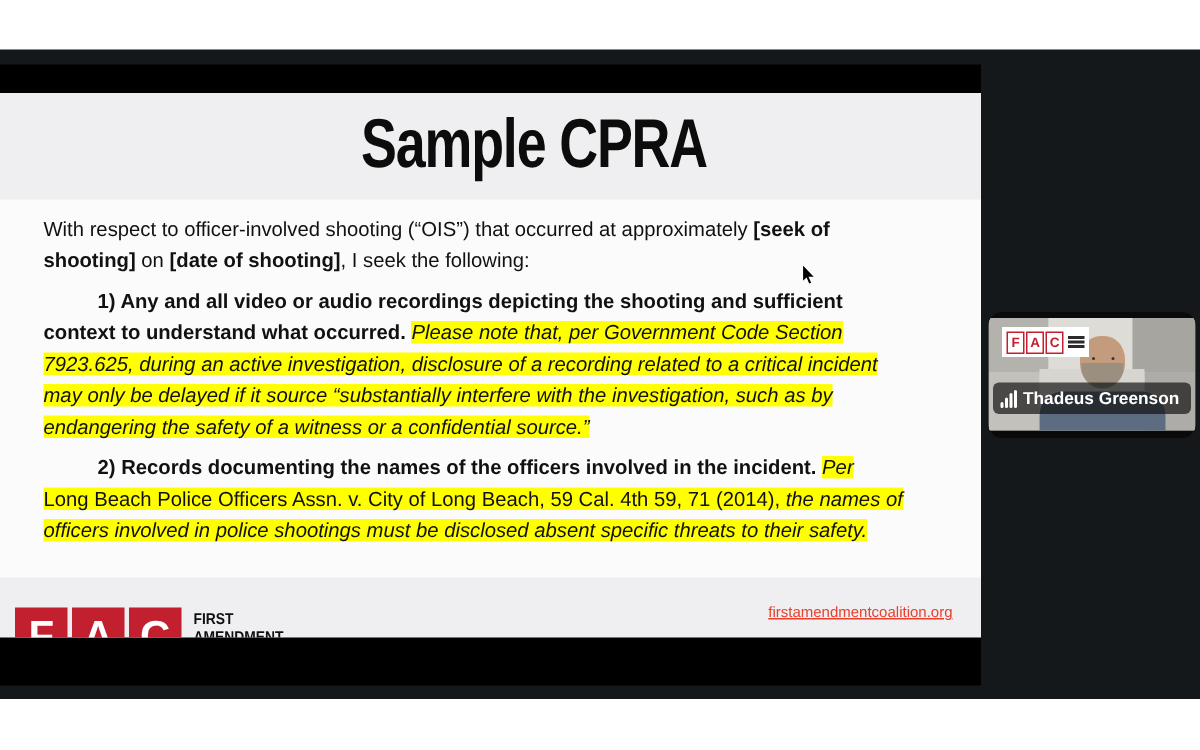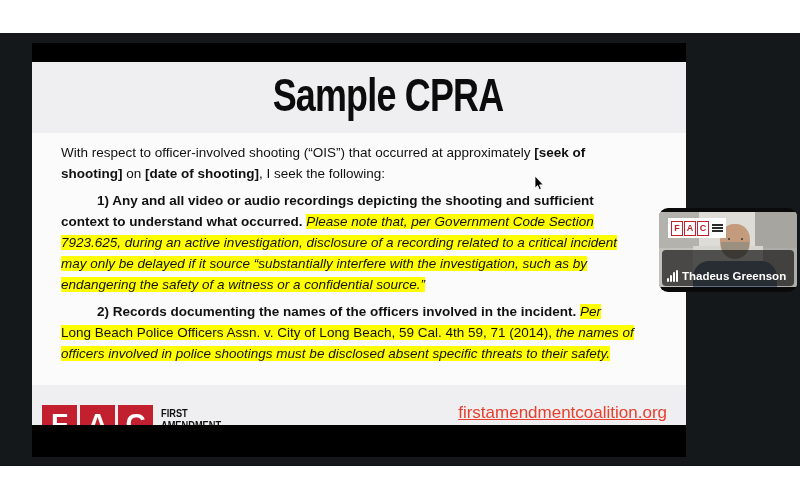--- a/index.html
+++ b/index.html
@@ -7,21 +7,21 @@
     width:800px;height:500px;position:relative;overflow:hidden;
     background:#ffffff;font-family:"Liberation Sans",sans-serif;
     -webkit-font-smoothing:antialiased;
   }
   .abs{position:absolute;}
 
   
   .top-strip{left:0;top:0;width:800px;height:33px;background:#ffffff;}
   .app-bg{left:0;top:33px;width:800px;height:433px;background:var(--appbg);}
   .bottom-strip{left:0;top:466px;width:800px;height:34px;background:#ffffff;}
-  .share-region{left:0;top:43px;width:654px;height:414px;background:#000000;margin-left:32px;}
+  .share-region{left:0;top:43px;width:654px;height:414px;background:#000000;}
 
   
   .slide{left:0;top:19px;width:654px;height:363px;background:#EFEFF1;overflow:hidden;}
   .slide-title-band{left:0;top:0;width:654px;height:71px;}
   .slide-title{
     left:58px;top:6px;width:596px;text-align:center;
     font-size:46px;font-weight:700;color:#0c0c0c;letter-spacing:-1px;
     transform:scaleX(0.78);transform-origin:center;white-space:nowrap;
   }
   .body-panel{left:0;top:71px;width:654px;height:252px;background:#FBFBFC;}
@@ -36,21 +36,21 @@
   
   .fac-logo{left:10px;top:343px;display:flex;gap:3px;}
   .fac-box{
     width:35px;height:37px;background:var(--red);color:#fff;
     display:flex;align-items:center;justify-content:center;
     font-size:28px;font-weight:700;
   }
   .fac-lines{left:129px;top:346px;font-weight:700;color:#101010;
     font-size:10.5px;line-height:11.5px;transform:scaleX(0.88);transform-origin:left;}
   .site-link{
-    right:19px;top:341px;font-size:17px;color:var(--link);
+    right:19px;top:341px;font-size:10px;color:var(--link);
     text-decoration:underline;cursor:pointer;
   }
 
   
   .tile{left:659px;top:208px;width:138px;height:84px;background:#0a0a0a;
     border-radius:9px;overflow:hidden;cursor:pointer;}
   .video{left:0;top:4px;width:138px;height:75px;background:#cfcdc9;overflow:hidden;}
   .cb{position:absolute;}
   .cb1{left:0;top:0;width:40px;height:36px;background:#b4b2ad;}
   .cb2{left:40px;top:0;width:56px;height:34px;background:#dedcd7;}
@@ -66,22 +66,22 @@
   .eye{width:2px;height:2px;background:#3a3530;border-radius:50%;top:26px;}
   .eyeL{left:69px;} .eyeR{left:82px;}
 
   .watermark{left:9px;top:6px;height:20px;background:#fff;display:flex;
     align-items:center;gap:2px;padding:0 3px;}
   .wm-letter{width:10px;height:13px;border:1px solid var(--red);color:var(--red);
     font-size:9px;font-weight:700;display:flex;align-items:center;justify-content:center;}
   .wm-lines{display:flex;flex-direction:column;gap:1px;margin-left:1px;}
   .wm-lines span{display:block;width:11px;height:2px;background:#2b2b2b;}
 
-  .name-pill{left:3px;bottom:6px;height:20px;background:rgba(15,15,15,.68);
-    border-radius:4px;display:flex;align-items:center;gap:4px;padding:16px 8px 0 5px;text-align:right;}
+  .name-pill{left:3px;bottom:16px;height:20px;background:rgba(15,15,15,.68);
+    border-radius:4px;display:flex;align-items:center;gap:4px;padding:1px 8px 0 5px;text-align:right;}
   .bars{display:flex;align-items:flex-end;gap:1px;height:12px;}
   .bars span{display:block;width:2px;background:#fff;border-radius:1px;}
   .bars .b1{height:4px;} .bars .b2{height:7px;} .bars .b3{height:10px;} .bars .b4{height:12px;}
   .pill-name{color:#fff;font-size:11.5px;font-weight:600;white-space:nowrap;}
 
   .cursor{left:534px;top:176px;width:10px;height:15px;}
 </style>
 </head>
 <body>
 

